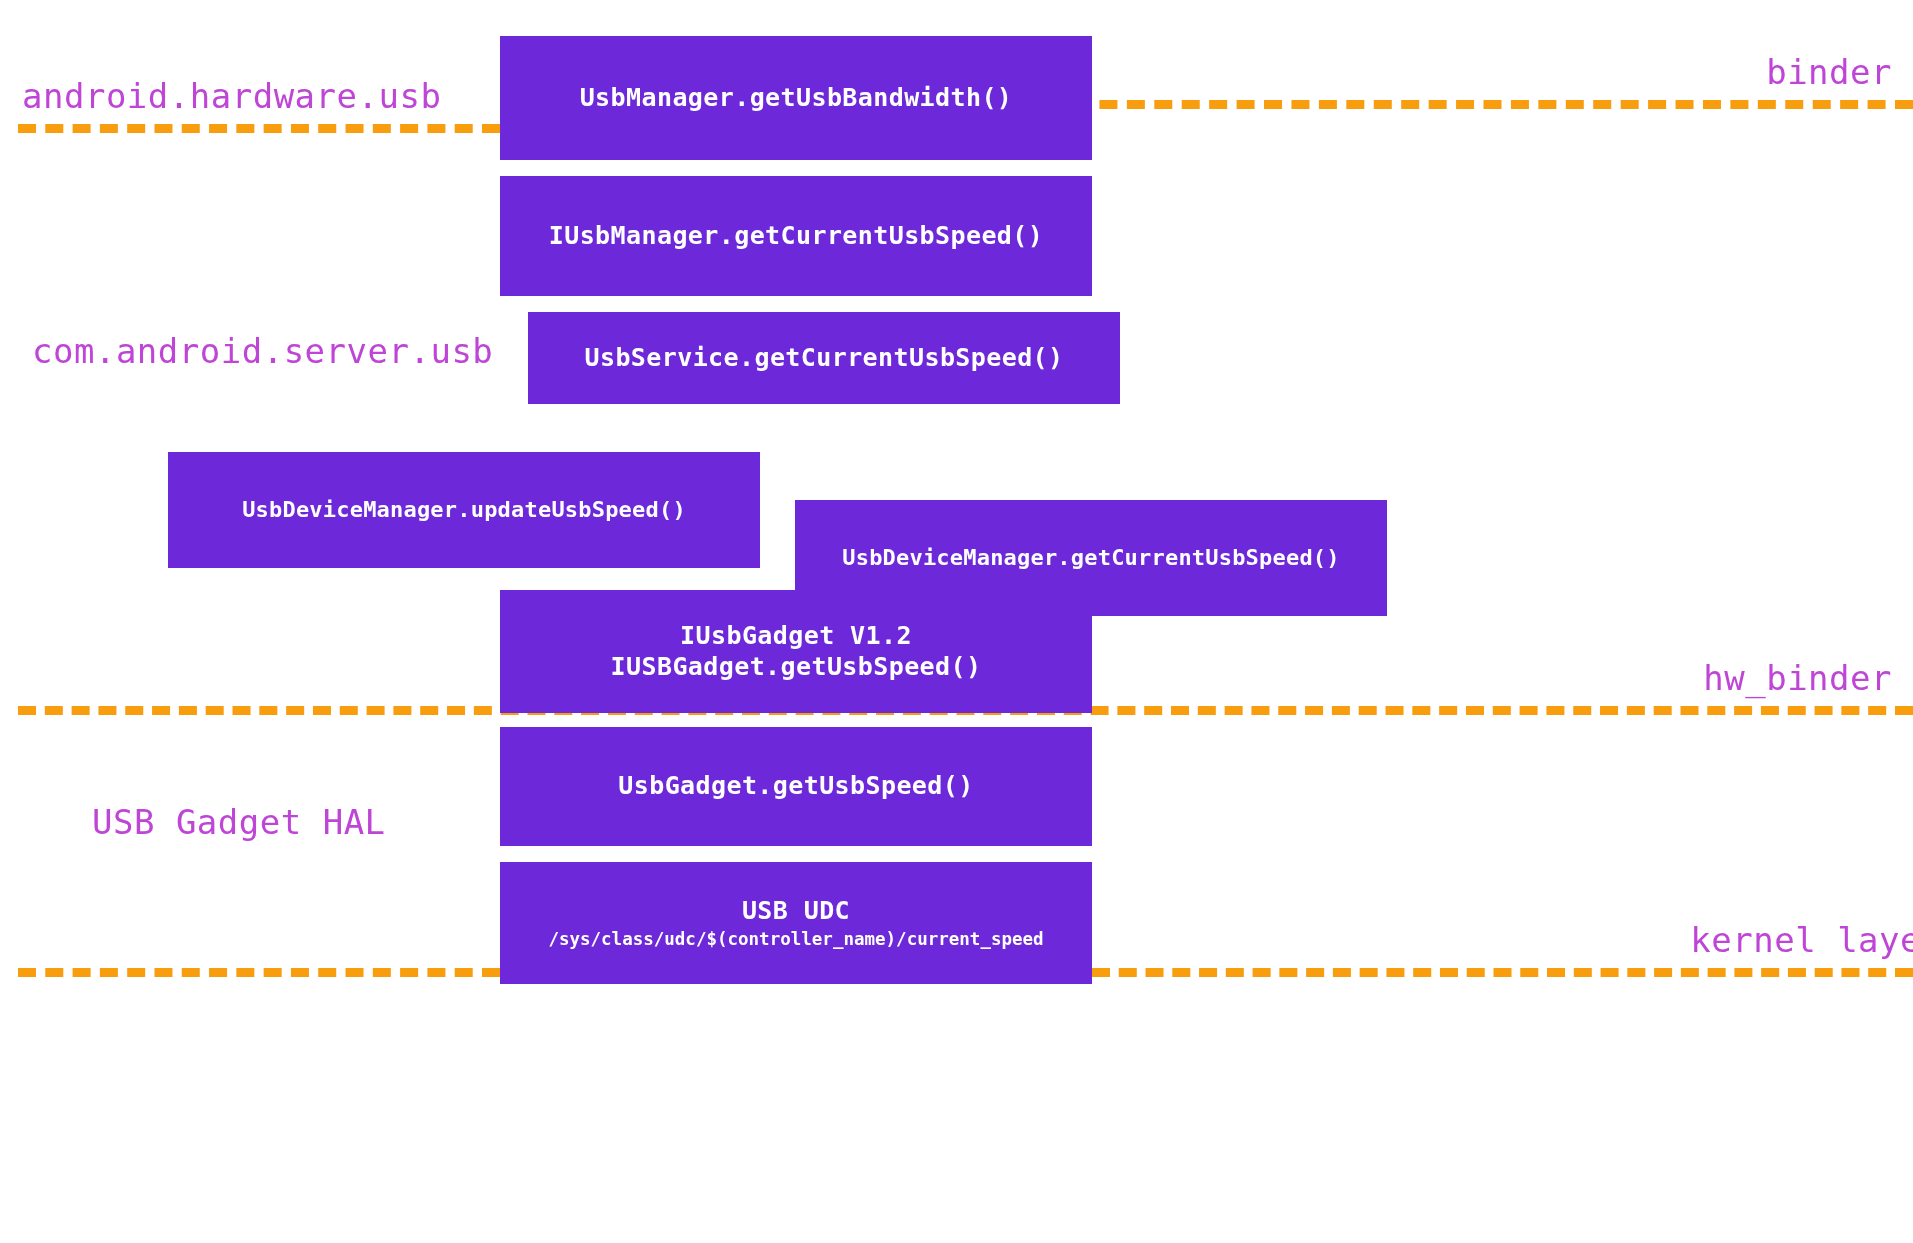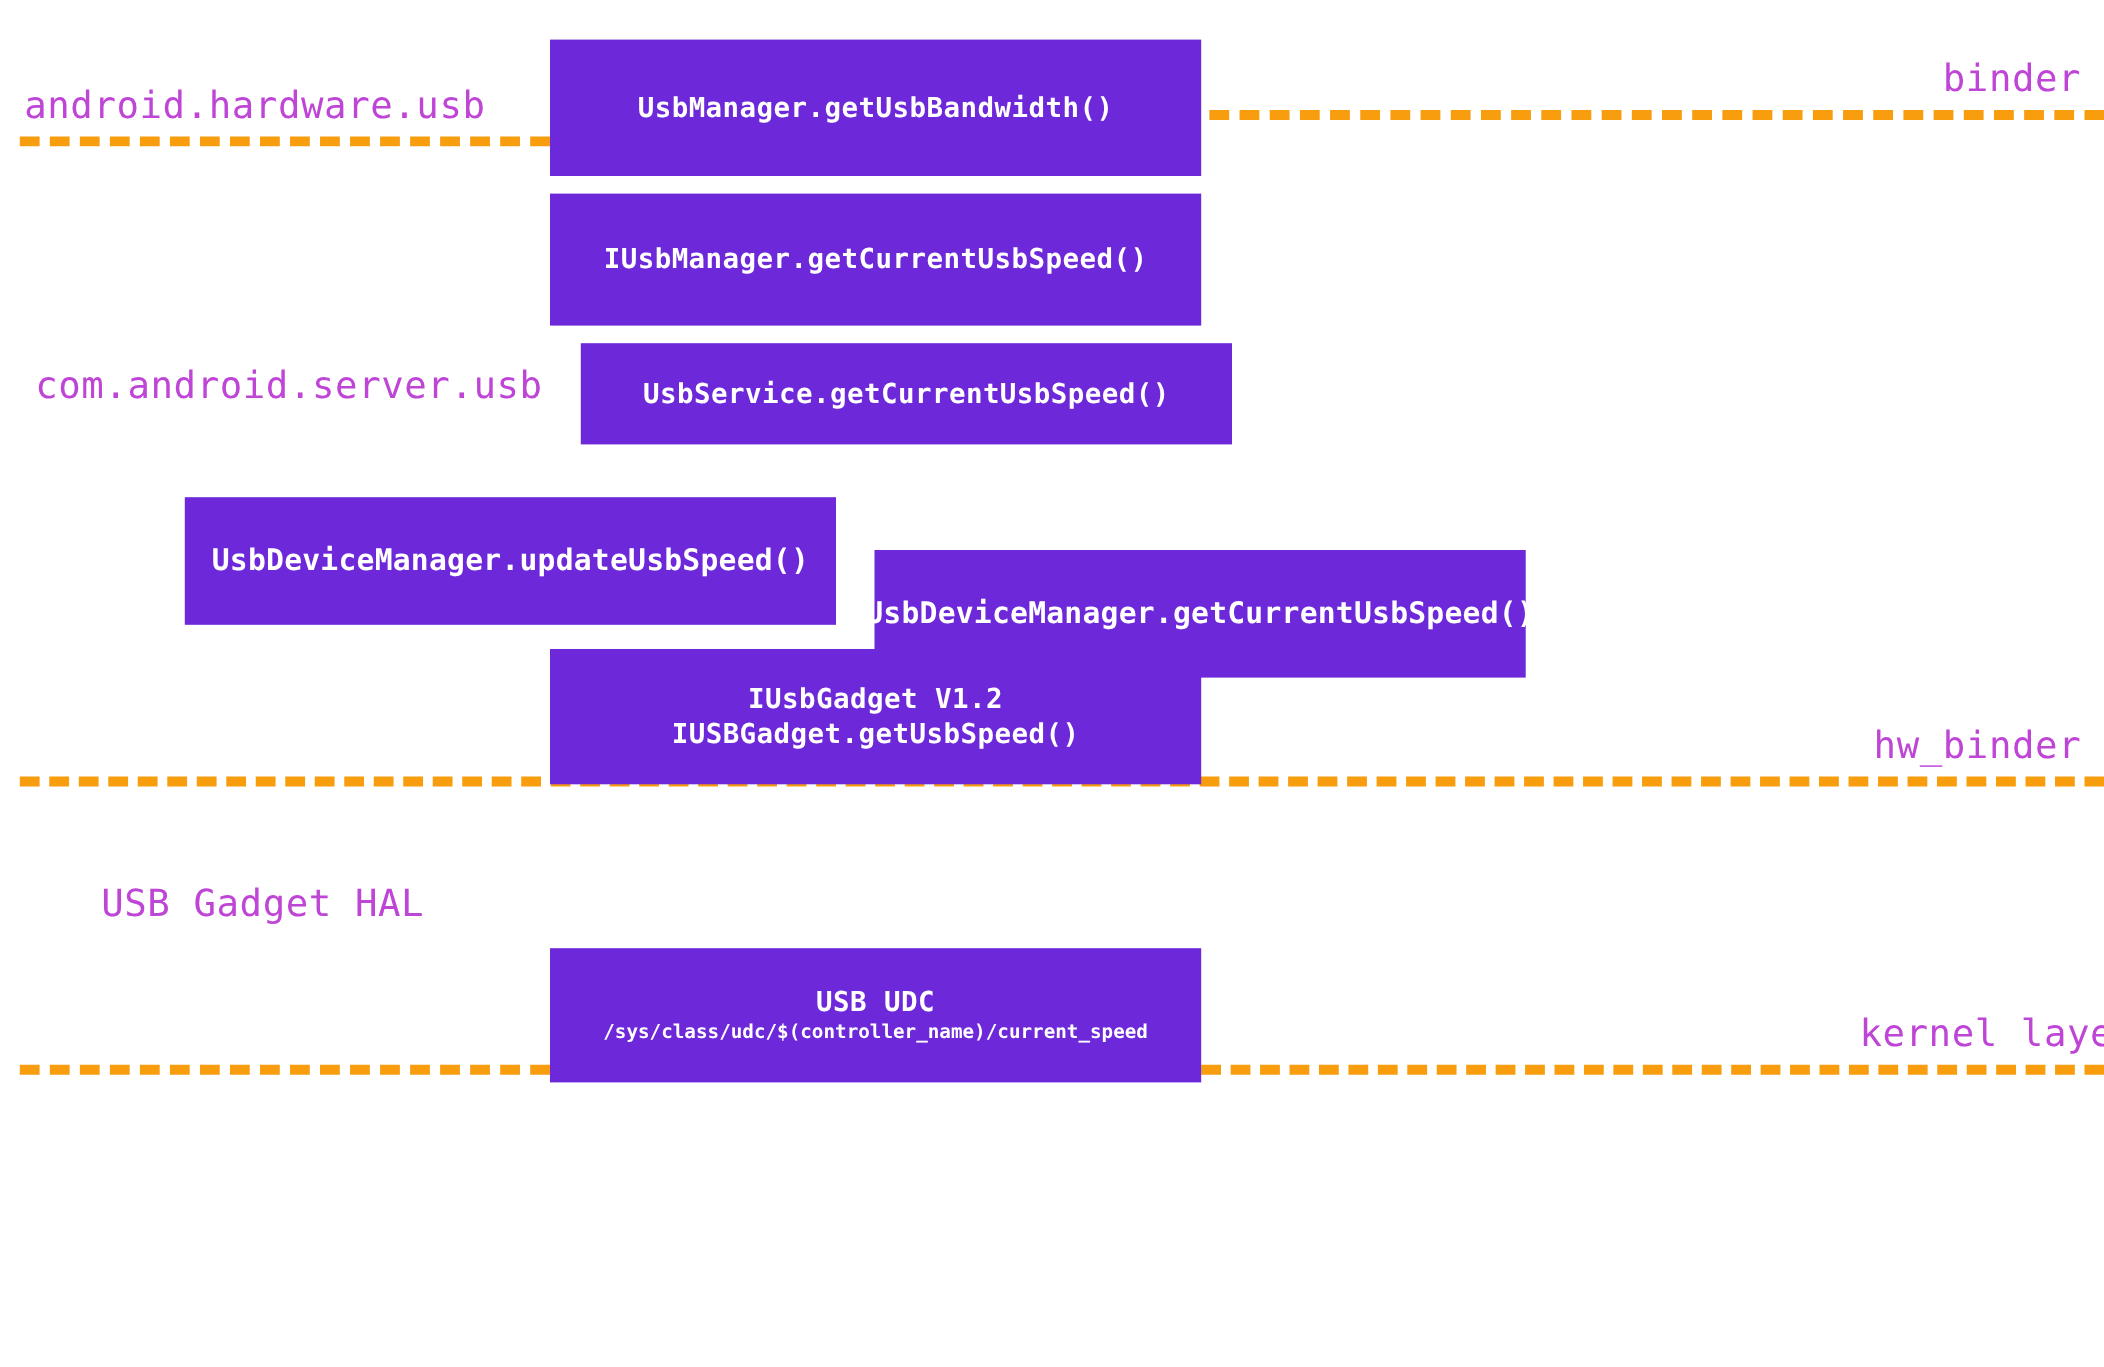--- a/index.html
+++ b/index.html
@@ -39,21 +39,21 @@
     font-size: 25px;
     letter-spacing: 0.4px;
     white-space: nowrap;
   }
   .box .line-sub {
     font-size: 25px;
     letter-spacing: 0.4px;
     white-space: nowrap;
   }
   .box.small .line-main {
-    font-size: 27px;
+    font-size: 22px;
     letter-spacing: 0.2px;
   }
   .box .line-tiny {
     font-size: 17.5px;
     letter-spacing: 0px;
     white-space: nowrap;
     margin-top: 2px;
   }
 
   
@@ -113,19 +113,22 @@
 
   <div class="box small" style="left:795px; top:452px; width:592px; height:116px;margin-top:48px;">
     <span class="line-main">UsbDeviceManager.getCurrentUsbSpeed()</span>
   </div>
 
   <div class="box" style="left:500px; top:590px; width:592px; height:123px;">
     <span class="line-main">IUsbGadget V1.2</span>
     <span class="line-sub">IUSBGadget.getUsbSpeed()</span>
   </div>
 
+  <div class="box" style="left:500px; top:727px; width:592px; height:119px;">
+    <span class="line-main">UsbGadget.getUsbSpeed()</span>
+  </div>
 
   <div class="box" style="left:500px; top:862px; width:592px; height:122px;">
     <span class="line-main">USB UDC</span>
     <span class="line-tiny">/sys/class/udc/$(controller_name)/current_speed</span>
   </div>
 
 </div>
 
 </body></html>

